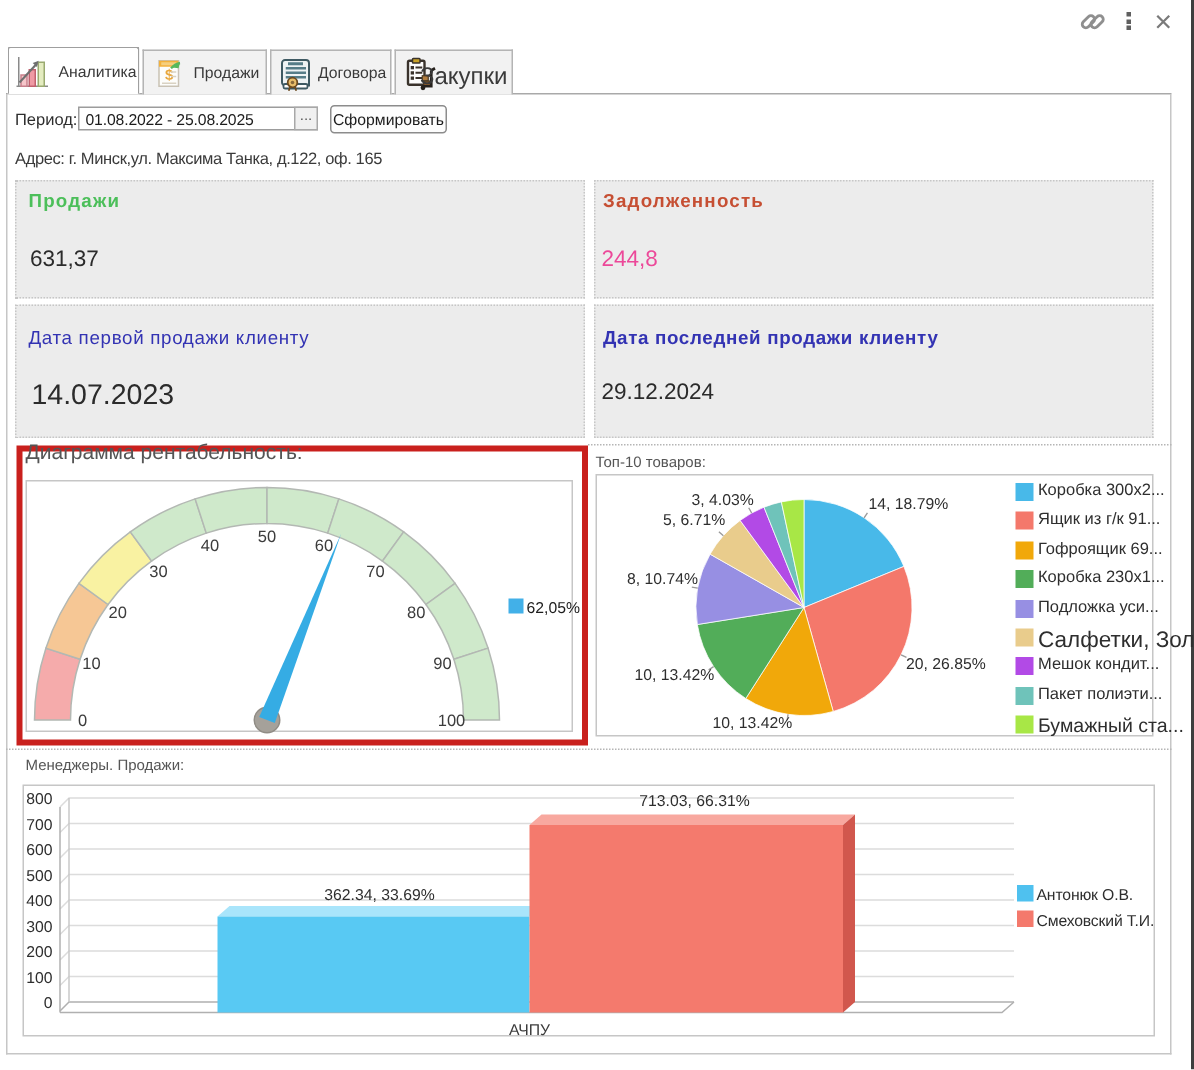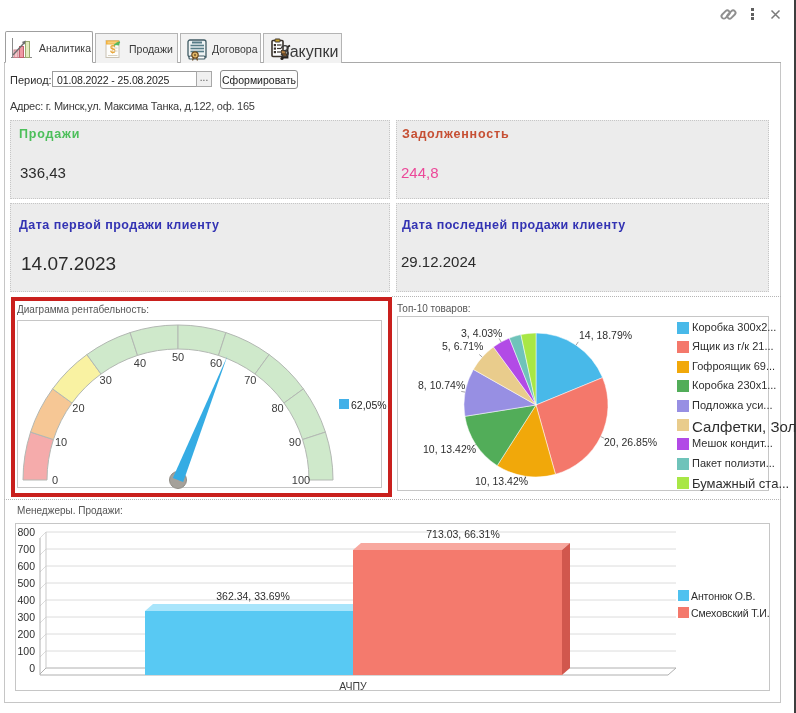--- a/index.html
+++ b/index.html
@@ -86,24 +86,24 @@
 <div class="abs" style="left:196px;top:71px;width:16px;height:16px;border:1px solid #a8a8a8;background:#f0f0f0;font-size:10px;color:#555;text-align:center;line-height:12px">...</div>
 <div class="abs nw" style="left:220px;top:70px;width:78px;height:19px;border:1px solid #8c8c8c;border-radius:3px;background:#fdfdfd;font-size:10.5px;color:#1c1c1c;text-align:center;padding-top:3px">Сформировать</div>
 
 <div class="abs nw" style="left:10px;top:100px;font-size:11px;color:#3a3a3a;letter-spacing:-0.25px">Адрес: г. Минск,ул. Максима Танка, д.122, оф. 165</div>
 
 <div class="abs" style="left:10px;top:120px;width:380px;height:79px;background:#ececec;border:1px dotted #c6c6c6"></div>
 <div class="abs" style="left:396px;top:120px;width:373px;height:79px;background:#ececec;border:1px dotted #c6c6c6"></div>
 <div class="abs" style="left:10px;top:203px;width:380px;height:89px;background:#ececec;border:1px dotted #c6c6c6"></div>
 <div class="abs" style="left:396px;top:203px;width:373px;height:89px;background:#ececec;border:1px dotted #c6c6c6"></div>
 <div class="abs nw" style="left:19px;top:127px;font-size:12.5px;font-weight:bold;color:#4cbf5a;letter-spacing:0.8px">Продажи</div>
-<div class="abs nw" style="left:20px;top:164px;font-size:15px;color:#2b2b2b">336,43</div>
+<div class="abs nw" style="left:20px;top:164px;font-size:15px;color:#2b2b2b">631,37</div>
 <div class="abs nw" style="left:402px;top:127px;font-size:12.5px;font-weight:bold;color:#c64f33;letter-spacing:0.8px">Задолженность</div>
 <div class="abs nw" style="left:401px;top:164px;font-size:15px;color:#ec4899">244,8</div>
-<div class="abs nw" style="left:19px;top:218px;font-size:12.5px;font-weight:bold;color:#3333b3;letter-spacing:0.45px">Дата первой продажи клиенту</div>
+<div class="abs nw" style="left:19px;top:218px;font-size:12.5px;font-weight:normal;color:#3333b3;letter-spacing:0.45px">Дата первой продажи клиенту</div>
 <div class="abs nw" style="left:21px;top:253px;font-size:19px;color:#2b2b2b">14.07.2023</div>
 <div class="abs nw" style="left:402px;top:218px;font-size:12.5px;font-weight:bold;color:#3333b3;letter-spacing:0.45px">Дата последней продажи клиенту</div>
 <div class="abs nw" style="left:401px;top:253px;font-size:15px;color:#2b2b2b">29.12.2024</div>
 
 <div class="abs" style="left:392px;top:296px;width:389px;height:1px;border-top:1px dotted #b5b5b5"></div>
 <div class="abs nw" style="left:397px;top:303px;font-size:10px;color:#555">Топ-10 товаров:</div>
 <div class="abs" style="left:397px;top:316px;width:372px;height:175px;border:1px solid #c6c6c6;background:#fff"></div>
 <div class="abs" style="left:398px;top:317px"><svg width="370" height="170" viewBox="0 0 370 170" font-family="Liberation Sans, sans-serif">
       <path d="M138.00,88.00 L138.00,16.00 A72.0,72.0 0 0 1 204.59,60.61 Z" fill="#48b9e9" stroke="#ffffff" stroke-width="0.5"></path>
       <path d="M138.00,88.00 L204.59,60.61 A72.0,72.0 0 0 1 157.48,157.32 Z" fill="#f4786b" stroke="#ffffff" stroke-width="0.5"></path>
@@ -125,38 +125,38 @@
       <text x="206" y="129" font-size="10.5" fill="#2e2e2e">20, 26.85%</text>
       <text x="77" y="168" font-size="10.5" fill="#2e2e2e">10, 13.42%</text>
       <text x="25" y="136" font-size="10.5" fill="#2e2e2e">10, 13.42%</text>
       <text x="20" y="72" font-size="10.5" fill="#2e2e2e">8, 10.74%</text>
       <text x="44" y="33" font-size="10.5" fill="#2e2e2e">5, 6.71%</text>
       <text x="63" y="19.5" font-size="10.5" fill="#2e2e2e">3, 4.03%</text>
     </svg></div>
 <div style="position:absolute;left:677px;top:322px;width:12px;height:12px;background:#48b9e9"></div>
 <div style="position:absolute;left:692px;top:321px;font-size:11px;color:#2e2e2e;white-space:nowrap">Коробка 300x2...</div>
 <div style="position:absolute;left:677px;top:341px;width:12px;height:12px;background:#f4786b"></div>
-<div style="position:absolute;left:692px;top:340px;font-size:11px;color:#2e2e2e;white-space:nowrap">Ящик из г/к 21...</div>
+<div style="position:absolute;left:692px;top:340px;font-size:11px;color:#2e2e2e;white-space:nowrap">Ящик из г/к 91...</div>
 <div style="position:absolute;left:677px;top:361px;width:12px;height:12px;background:#f1a80a"></div>
 <div style="position:absolute;left:692px;top:360px;font-size:11px;color:#2e2e2e;white-space:nowrap">Гофроящик 69...</div>
 <div style="position:absolute;left:677px;top:380px;width:12px;height:12px;background:#52ad59"></div>
 <div style="position:absolute;left:692px;top:379px;font-size:11px;color:#2e2e2e;white-space:nowrap">Коробка 230x1...</div>
 <div style="position:absolute;left:677px;top:400px;width:12px;height:12px;background:#978fe3"></div>
 <div style="position:absolute;left:692px;top:399px;font-size:11px;color:#2e2e2e;white-space:nowrap">Подложка уси...</div>
 <div style="position:absolute;left:677px;top:419px;width:12px;height:12px;background:#e9cc8c"></div>
 <div style="position:absolute;left:692px;top:418px;font-size:15px;color:#2e2e2e;white-space:nowrap">Салфетки, Зол...</div>
 <div style="position:absolute;left:677px;top:438px;width:12px;height:12px;background:#b24ae6"></div>
 <div style="position:absolute;left:692px;top:437px;font-size:11px;color:#2e2e2e;white-space:nowrap">Мешок кондит...</div>
 <div style="position:absolute;left:677px;top:458px;width:12px;height:12px;background:#6fc3ba"></div>
 <div style="position:absolute;left:692px;top:457px;font-size:11px;color:#2e2e2e;white-space:nowrap">Пакет полиэти...</div>
 <div style="position:absolute;left:677px;top:477px;width:12px;height:12px;background:#a8e746"></div>
 <div style="position:absolute;left:692px;top:476px;font-size:13px;color:#2e2e2e;white-space:nowrap">Бумажный ста...</div>
 
 <div class="abs" style="left:11px;top:297px;width:381px;height:200px;border:4px solid #c9201d;background:#fff;z-index:2"></div>
-<div class="abs nw" style="left:17px;top:304px;font-size:10px;color:#555;z-index:2">Диаграмма рентабельность:</div>
+<div class="abs nw" style="left:17px;top:293px;font-size:14px;color:#555;z-index:2">Диаграмма рентабельность:</div>
 <div class="abs" style="left:17px;top:320px;width:365px;height:168px;border:1px solid #c6c6c6;background:#fff;z-index:2"></div>
 <div class="abs" style="left:18px;top:321px;z-index:2"><svg width="363" height="166" viewBox="0 0 363 166" style="overflow:visible" font-family="Liberation Sans, sans-serif">
       <path d="M5.00,159.00 A155.0,155.0 0 0 1 12.59,111.10 L35.41,118.52 A131.0,131.0 0 0 0 29.00,159.00 Z" fill="#f5abab" stroke="#b3b8b3" stroke-width="1"></path>
       <path d="M12.59,111.10 A155.0,155.0 0 0 1 34.60,67.89 L54.02,82.00 A131.0,131.0 0 0 0 35.41,118.52 Z" fill="#f6c795" stroke="#b3b8b3" stroke-width="1"></path>
       <path d="M34.60,67.89 A155.0,155.0 0 0 1 68.89,33.60 L83.00,53.02 A131.0,131.0 0 0 0 54.02,82.00 Z" fill="#f9f2a2" stroke="#b3b8b3" stroke-width="1"></path>
       <path d="M68.89,33.60 A155.0,155.0 0 0 1 112.10,11.59 L119.52,34.41 A131.0,131.0 0 0 0 83.00,53.02 Z" fill="#cfe9cb" stroke="#b3b8b3" stroke-width="1"></path>
       <path d="M112.10,11.59 A155.0,155.0 0 0 1 160.00,4.00 L160.00,28.00 A131.0,131.0 0 0 0 119.52,34.41 Z" fill="#cfe9cb" stroke="#b3b8b3" stroke-width="1"></path>
       <path d="M160.00,4.00 A155.0,155.0 0 0 1 207.90,11.59 L200.48,34.41 A131.0,131.0 0 0 0 160.00,28.00 Z" fill="#cfe9cb" stroke="#b3b8b3" stroke-width="1"></path>
       <path d="M207.90,11.59 A155.0,155.0 0 0 1 251.11,33.60 L237.00,53.02 A131.0,131.0 0 0 0 200.48,34.41 Z" fill="#cfe9cb" stroke="#b3b8b3" stroke-width="1"></path>
       <path d="M251.11,33.60 A155.0,155.0 0 0 1 285.40,67.89 L265.98,82.00 A131.0,131.0 0 0 0 237.00,53.02 Z" fill="#cfe9cb" stroke="#b3b8b3" stroke-width="1"></path>

